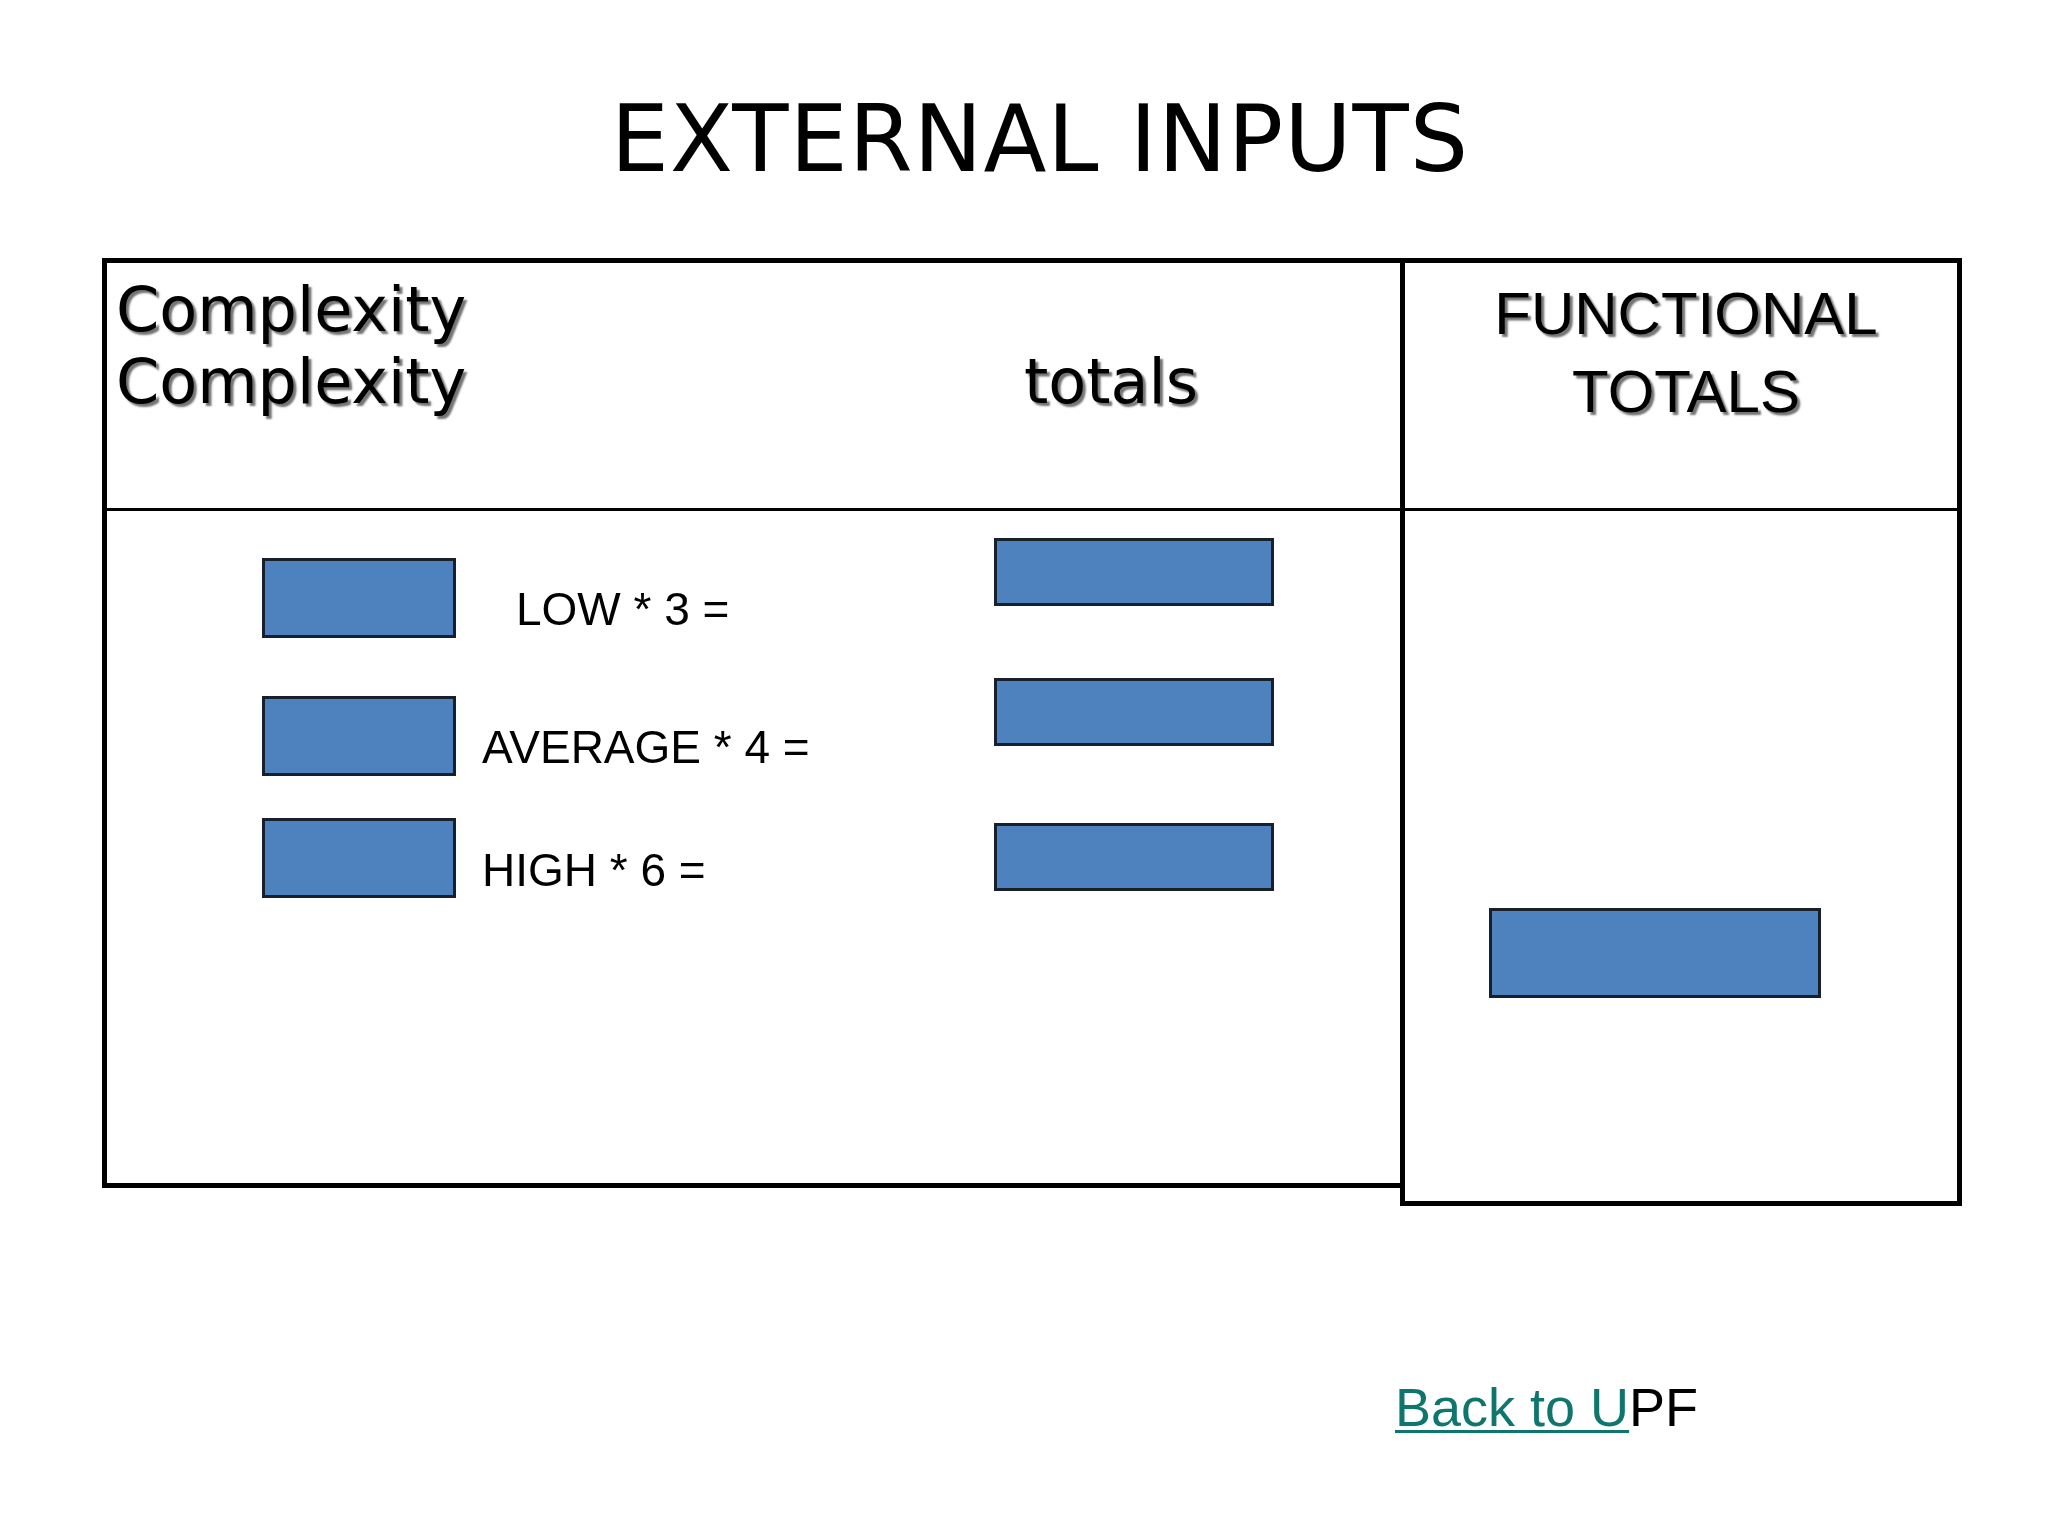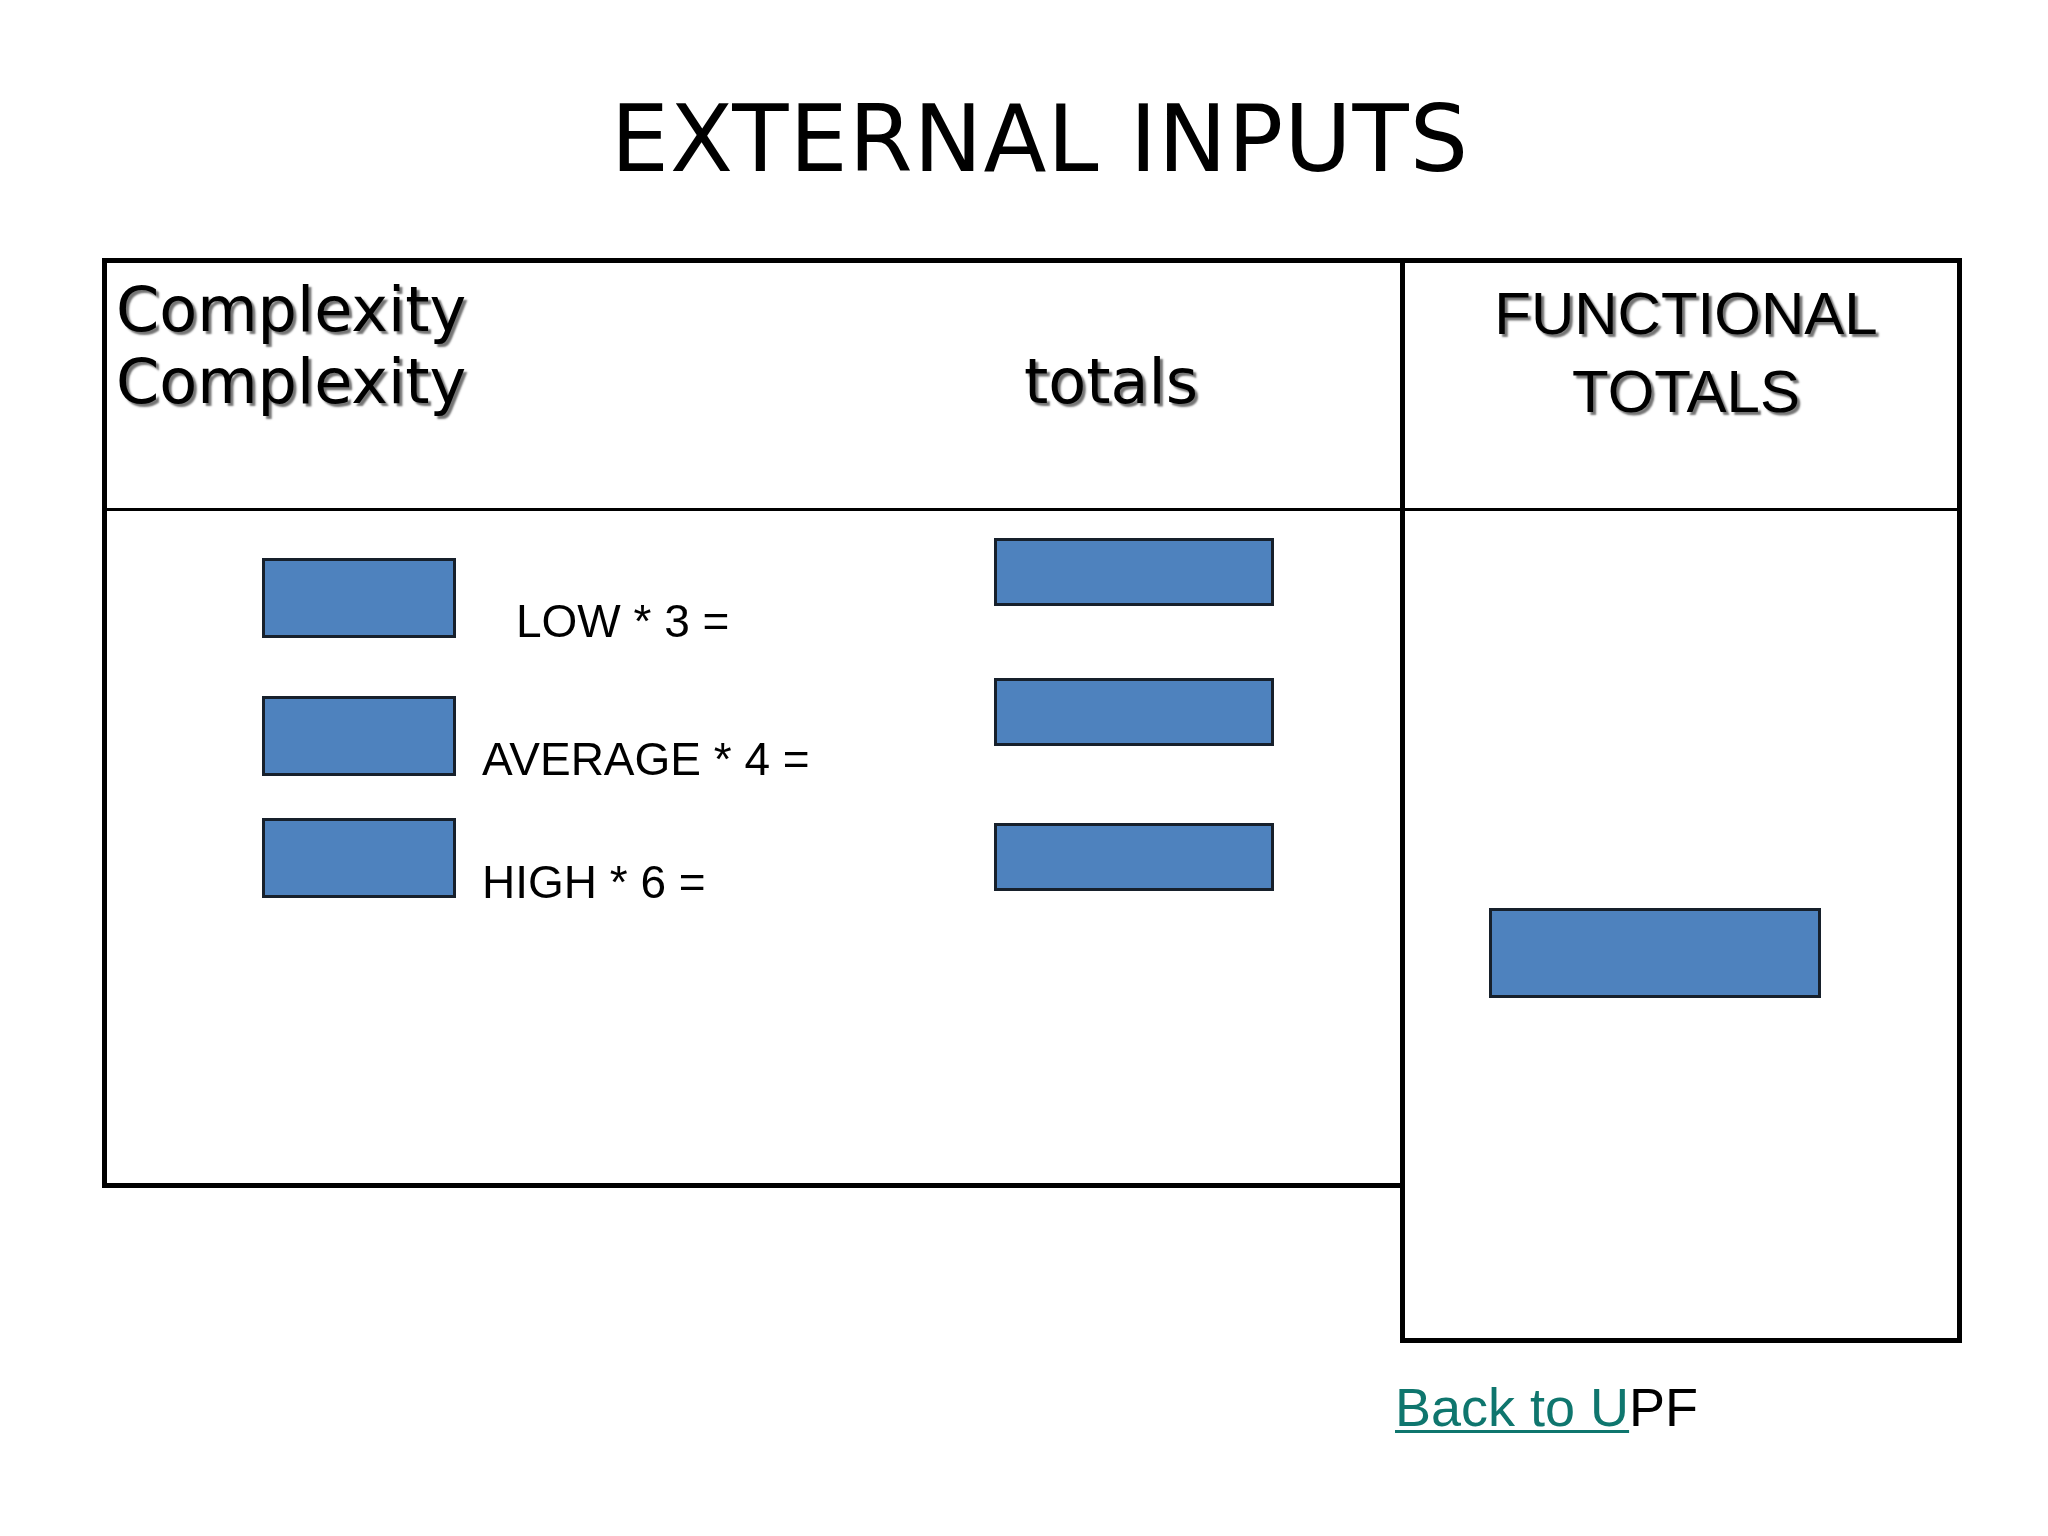--- a/index.html
+++ b/index.html
@@ -51,21 +51,21 @@
     border: 5px solid #000000;
     border-right: none;
     box-sizing: border-box;
     background: #ffffff;
   }
   .col-right {
     position: absolute;
     left: 1298px;
     top: 0;
     width: 562px;
-    height: 1085px;
+    height: 948px;
     border: 5px solid #000000;
     box-sizing: border-box;
     background: #ffffff;
   }
 
   
   .left-header-rule {
     position: absolute;
     left: 0;
     top: 250px;
@@ -150,21 +150,20 @@
   
   #fu-total-box { left: 84px; top: 645px; width: 332px; height: 90px; }
 
   
   .formula-label {
     position: absolute;
     font-family: "Liberation Sans", sans-serif;
     font-size: 46px;
     color: #000000;
     white-space: nowrap;
-    margin-top: 12px;
   }
   #formula-low     { left: 414px; top: 324px; }
   #formula-average { left: 380px; top: 462px; }
   #formula-high    { left: 380px; top: 585px; }
 
   
   #back-link {
     position: absolute;
     left: 1395px;
     top: 1376px;

